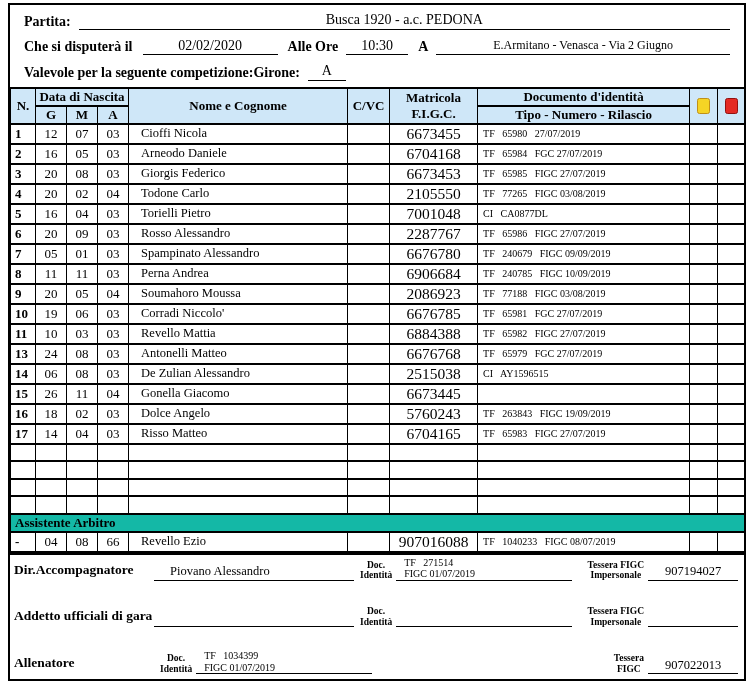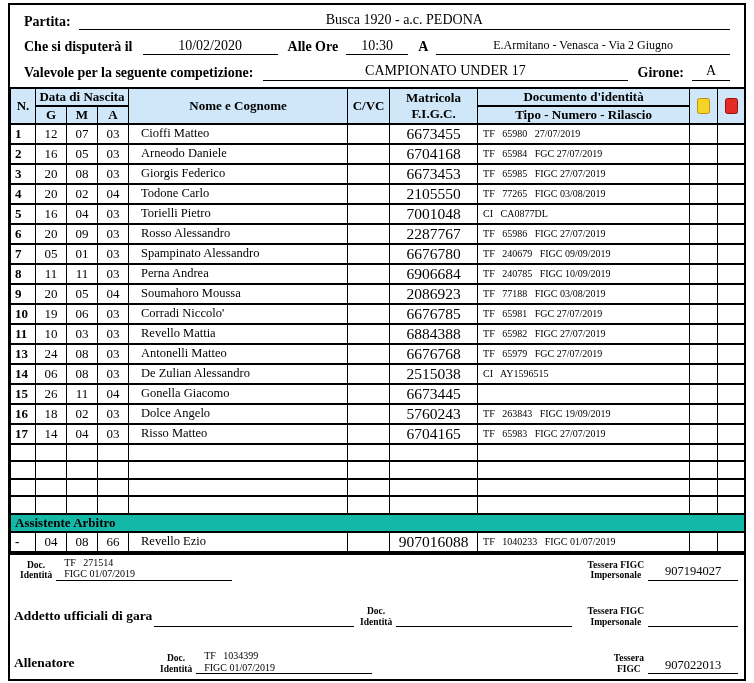--- a/index.html
+++ b/index.html
@@ -55,30 +55,29 @@
 <div class="sheet">
 
   <div class="info">
     <div class="info-line">
       <span class="lbl">Partita:</span>
       <span class="gap"></span>
       <span class="fill flex1">Busca 1920 - a.c. PEDONA</span>
     </div>
     <div class="info-line">
       <span class="lbl">Che si disputerà il</span>
-      <span class="fill w-date">10/02/2020</span>
+      <span class="fill w-date">02/02/2020</span>
       <span class="lbl">Alle Ore</span>
       <span class="fill w-time">10:30</span>
       <span class="lbl">A</span>
       <span class="gap"></span>
       <span class="fill flex1 venue">E.Armitano - Venasca - Via 2 Giugno</span>
     </div>
     <div class="info-line" style="margin-bottom:2px">
       <span class="lbl">Valevole per la seguente competizione:</span>
-      <span class="fill flex1 comp-fill">CAMPIONATO UNDER 17</span>
       <span class="lbl">Girone:</span>
       <span class="fill w-girone">A</span>
     </div>
   </div>
 
   <table>
     <colgroup>
       <col style="width:25px">
         <col style="width:31px">
         <col style="width:31px">
@@ -110,21 +109,21 @@
         <th>A</th>
         <th>Tipo - Numero - Rilascio</th>
       </tr>
     </thead>
     <tbody>
         <tr>
           <td class="col-n">1</td>
           <td class="col-g">12</td>
           <td class="col-m">07</td>
           <td class="col-a">03</td>
-          <td class="col-name">Cioffi Matteo</td>
+          <td class="col-name">Cioffi Nicola</td>
           <td class="col-cvc"></td>
           <td class="col-matricola">6673455</td>
           <td class="col-documento">TF   65980   27/07/2019</td>
           <td class="col-yellow"></td>
           <td class="col-red"></td>
         </tr>
         <tr>
           <td class="col-n">2</td>
           <td class="col-g">16</td>
           <td class="col-m">05</td>
@@ -358,29 +357,31 @@
         <td colspan="10">Assistente Arbitro</td>
       </tr>
       <tr>
         <td class="col-n">-</td>
         <td class="col-g">04</td>
         <td class="col-m">08</td>
         <td class="col-a">66</td>
         <td class="col-name">Revello Ezio</td>
         <td class="col-cvc"></td>
         <td class="col-matricola">907016088</td>
-        <td class="col-documento">TF   1040233   FIGC 01/07/2019</td>
+        <td class="col-documento">TF   1040233   FIGC 08/07/2019</td>
         <td></td>
         <td></td>
       </tr>
     </tbody>
   </table>
 
   <div class="officials">
     <div class="orow">
+      <span class="orole">Dir.Accompagnatore</span>
+      <span class="oline oname">Piovano Alessandro</span>
       <span class="sm-lbl"><span>Doc.</span><br><span>Identità</span></span>
       <span class="oline odoc"><span>TF   271514</span><br><span>FIGC 01/07/2019</span></span>
       <span class="sm-lbl otess-lbl"><span>Tessera FIGC</span><br><span>Impersonale</span></span>
       <span class="oline otess">907194027</span>
     </div>
     <div class="orow">
       <span class="orole">Addetto ufficiali di gara</span>
       <span class="oline oname"></span>
       <span class="sm-lbl"><span>Doc.</span><br><span>Identità</span></span>
       <span class="oline odoc"><span></span><br><span></span></span>

